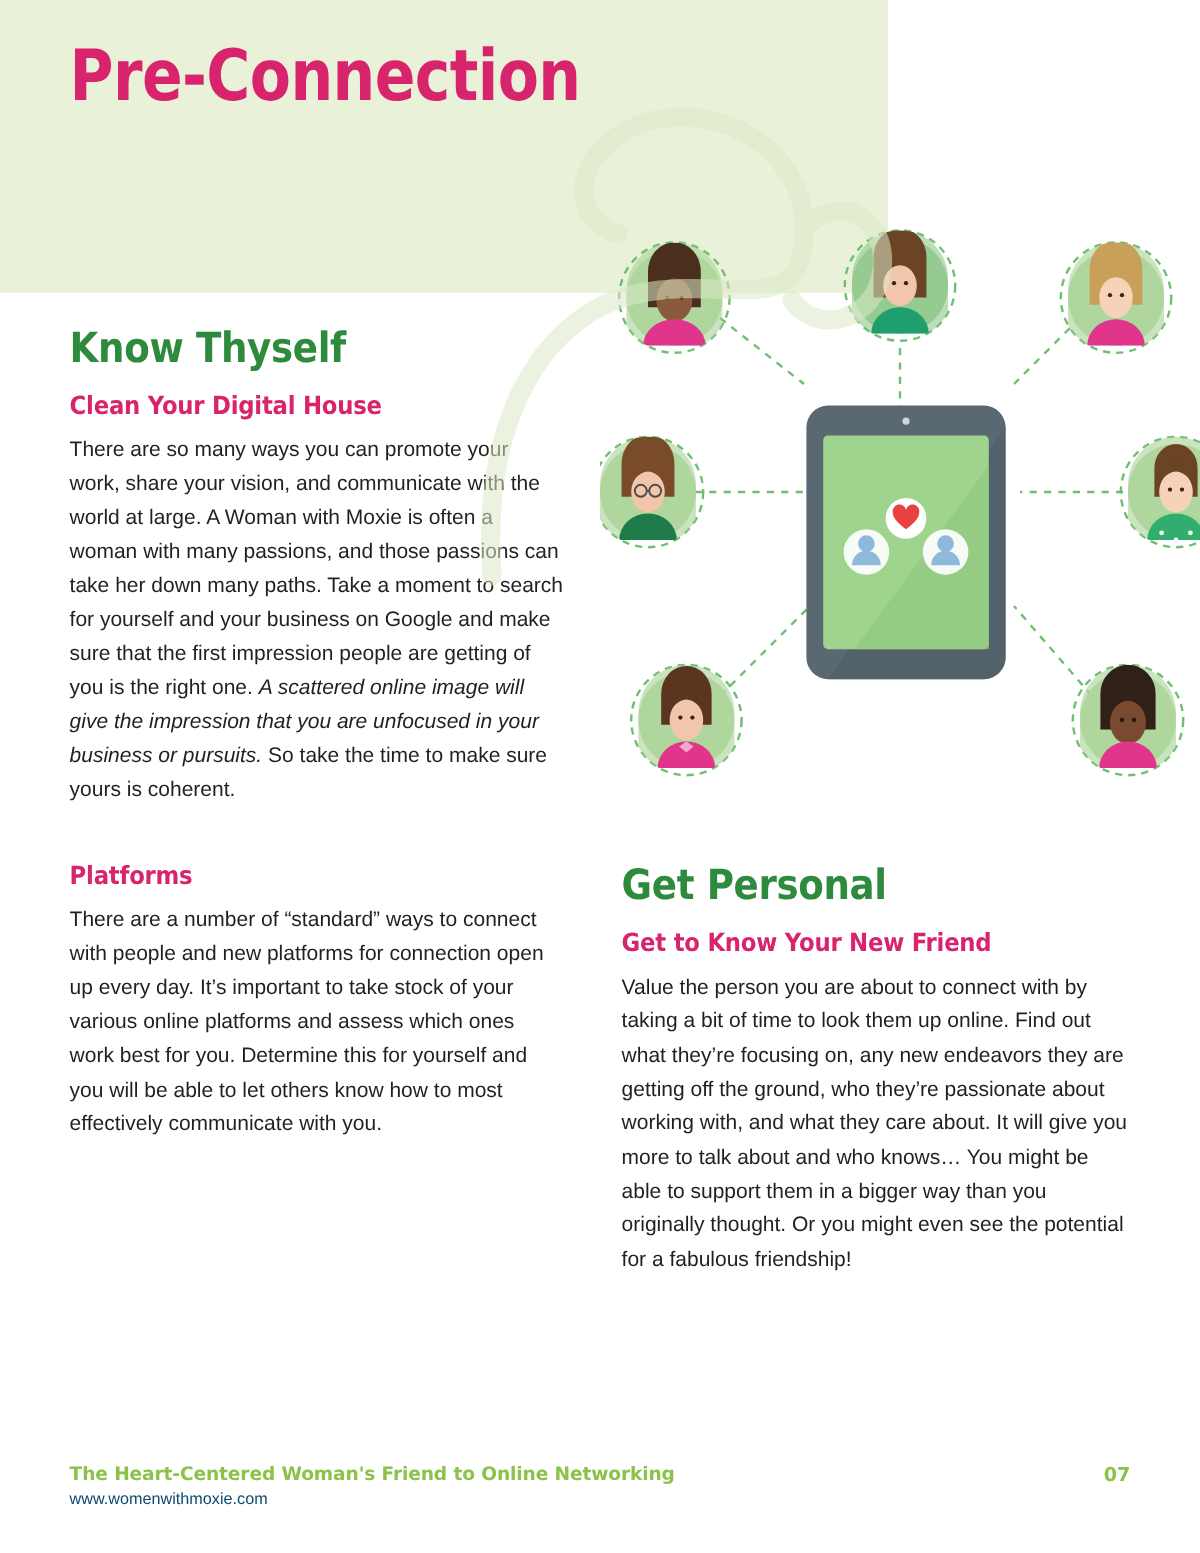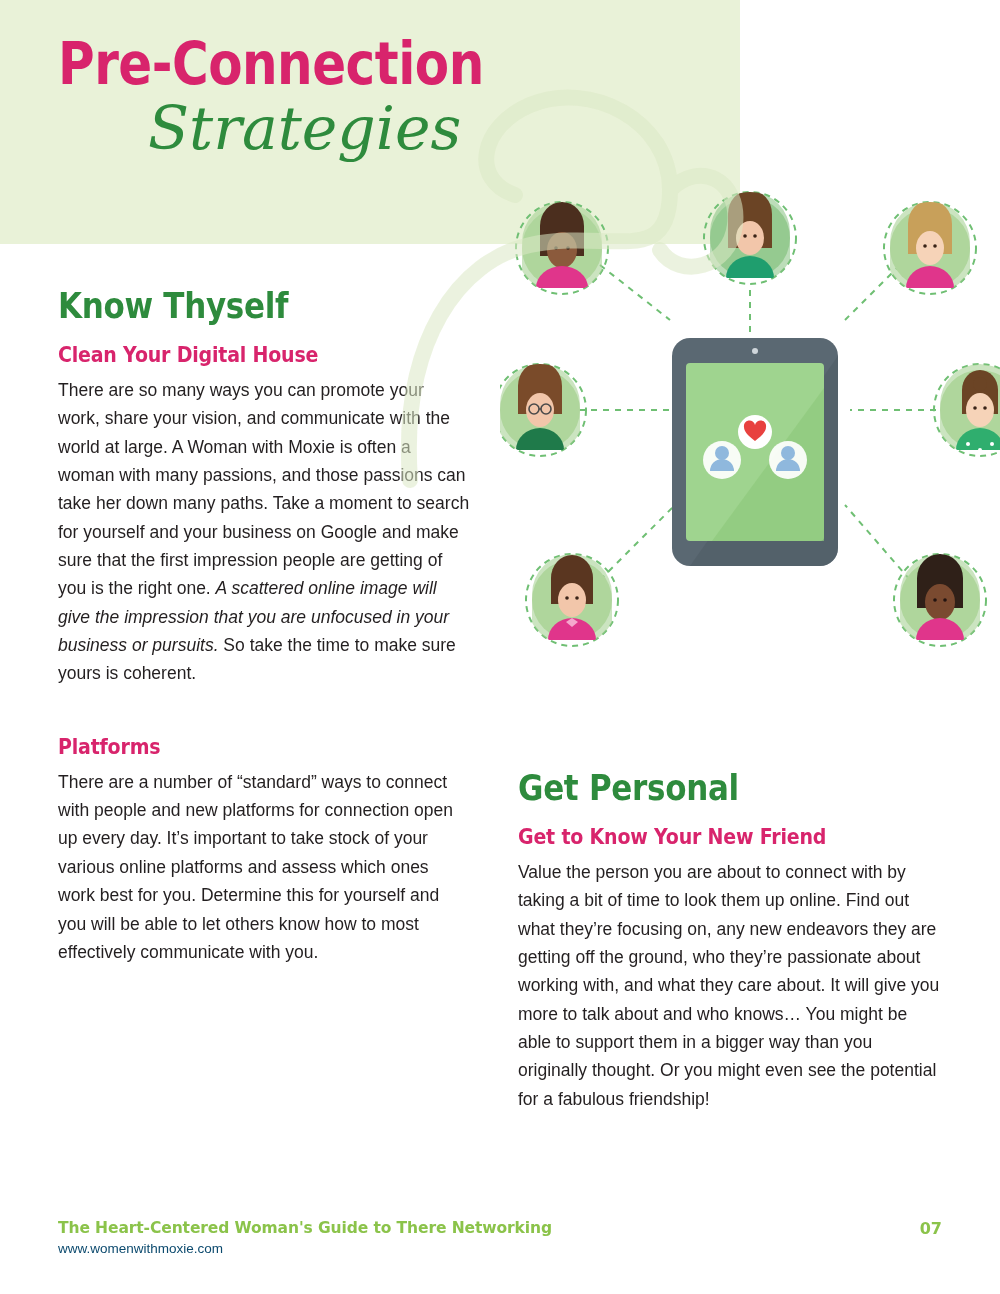--- a/index.html
+++ b/index.html
@@ -59,27 +59,27 @@
     height: 500px;
     opacity: .55;
     z-index: 1;
     pointer-events: none;
   }
 
   
   .col-left {
     position: absolute;
     left: 58px;
-    top: 286px;
+    top: 270px;
     width: 412px;
   }
   .col-right-text {
     position: absolute;
     left: 518px;
-    top: 768px;
+    top: 718px;
     width: 424px;
   }
 
   h2.section-head {
     font-family: "DejaVu Sans", sans-serif;
     font-weight: bold;
     font-size: 31px;
     color: #2e8b3d;
     margin: 0 0 20px 0;
     transform: scaleY(1.12);
@@ -153,21 +153,20 @@
 
 <div class="header-band"></div>
 
 <svg class="swirl" viewBox="0 0 420 500">
   <path d="M70 470 C 60 330, 120 250, 190 235 C 270 218, 330 260, 330 180 C 330 110, 250 70, 190 95 C 140 116, 130 170, 175 185" fill="none" stroke="#dce9c6" stroke-width="16" stroke-linecap="round"></path>
   <path d="M330 180 C 360 150, 400 170, 395 215 C 390 258, 340 270, 320 240" fill="none" stroke="#dce9c6" stroke-width="16" stroke-linecap="round"></path>
 </svg>
 
 <div class="title-wrap">
   <div class="title-main">Pre-Connection</div>
-  <div class="title-script">Strategies</div>
 </div>
 
 <svg class="illo" viewBox="0 0 520 540">
   <defs>
     <clipPath id="c1">
         <circle cx="0" cy="0" r="46"></circle>
       </clipPath>
   </defs>
 
   <g stroke="#6fbf73" stroke-width="2" stroke-dasharray="6 6" fill="none">
@@ -311,16 +310,16 @@
   <p class="body-text">There are a number of “standard” ways to connect with people and new platforms for connection open up every day. It’s important to take stock of your various online platforms and assess which ones work best for you. Determine this for yourself and you will be able to let others know how to most effectively communicate with you.</p>
 </div>
 
 <div class="col-right-text">
   <h2 class="section-head">Get Personal</h2>
   <h3 class="sub-head">Get to Know Your New Friend</h3>
   <p class="body-text">Value the person you are about to connect with by taking a bit of time to look them up online. Find out what they’re focusing on, any new endeavors they are getting off the ground, who they’re passionate about working with, and what they care about. It will give you more to talk about and who knows… You might be able to support them in a bigger way than you originally thought. Or you might even see the potential for a fabulous friendship!</p>
 </div>
 
 <div class="footer">
-  <div class="footer-title">The Heart-Centered Woman's Guide to There Networking</div>
+  <div class="footer-title">The Heart-Centered Woman's Friend to Online Networking</div>
   <div class="footer-url">www.womenwithmoxie.com</div>
   <div class="page-num">07</div>
 </div>
 
 </body></html>

